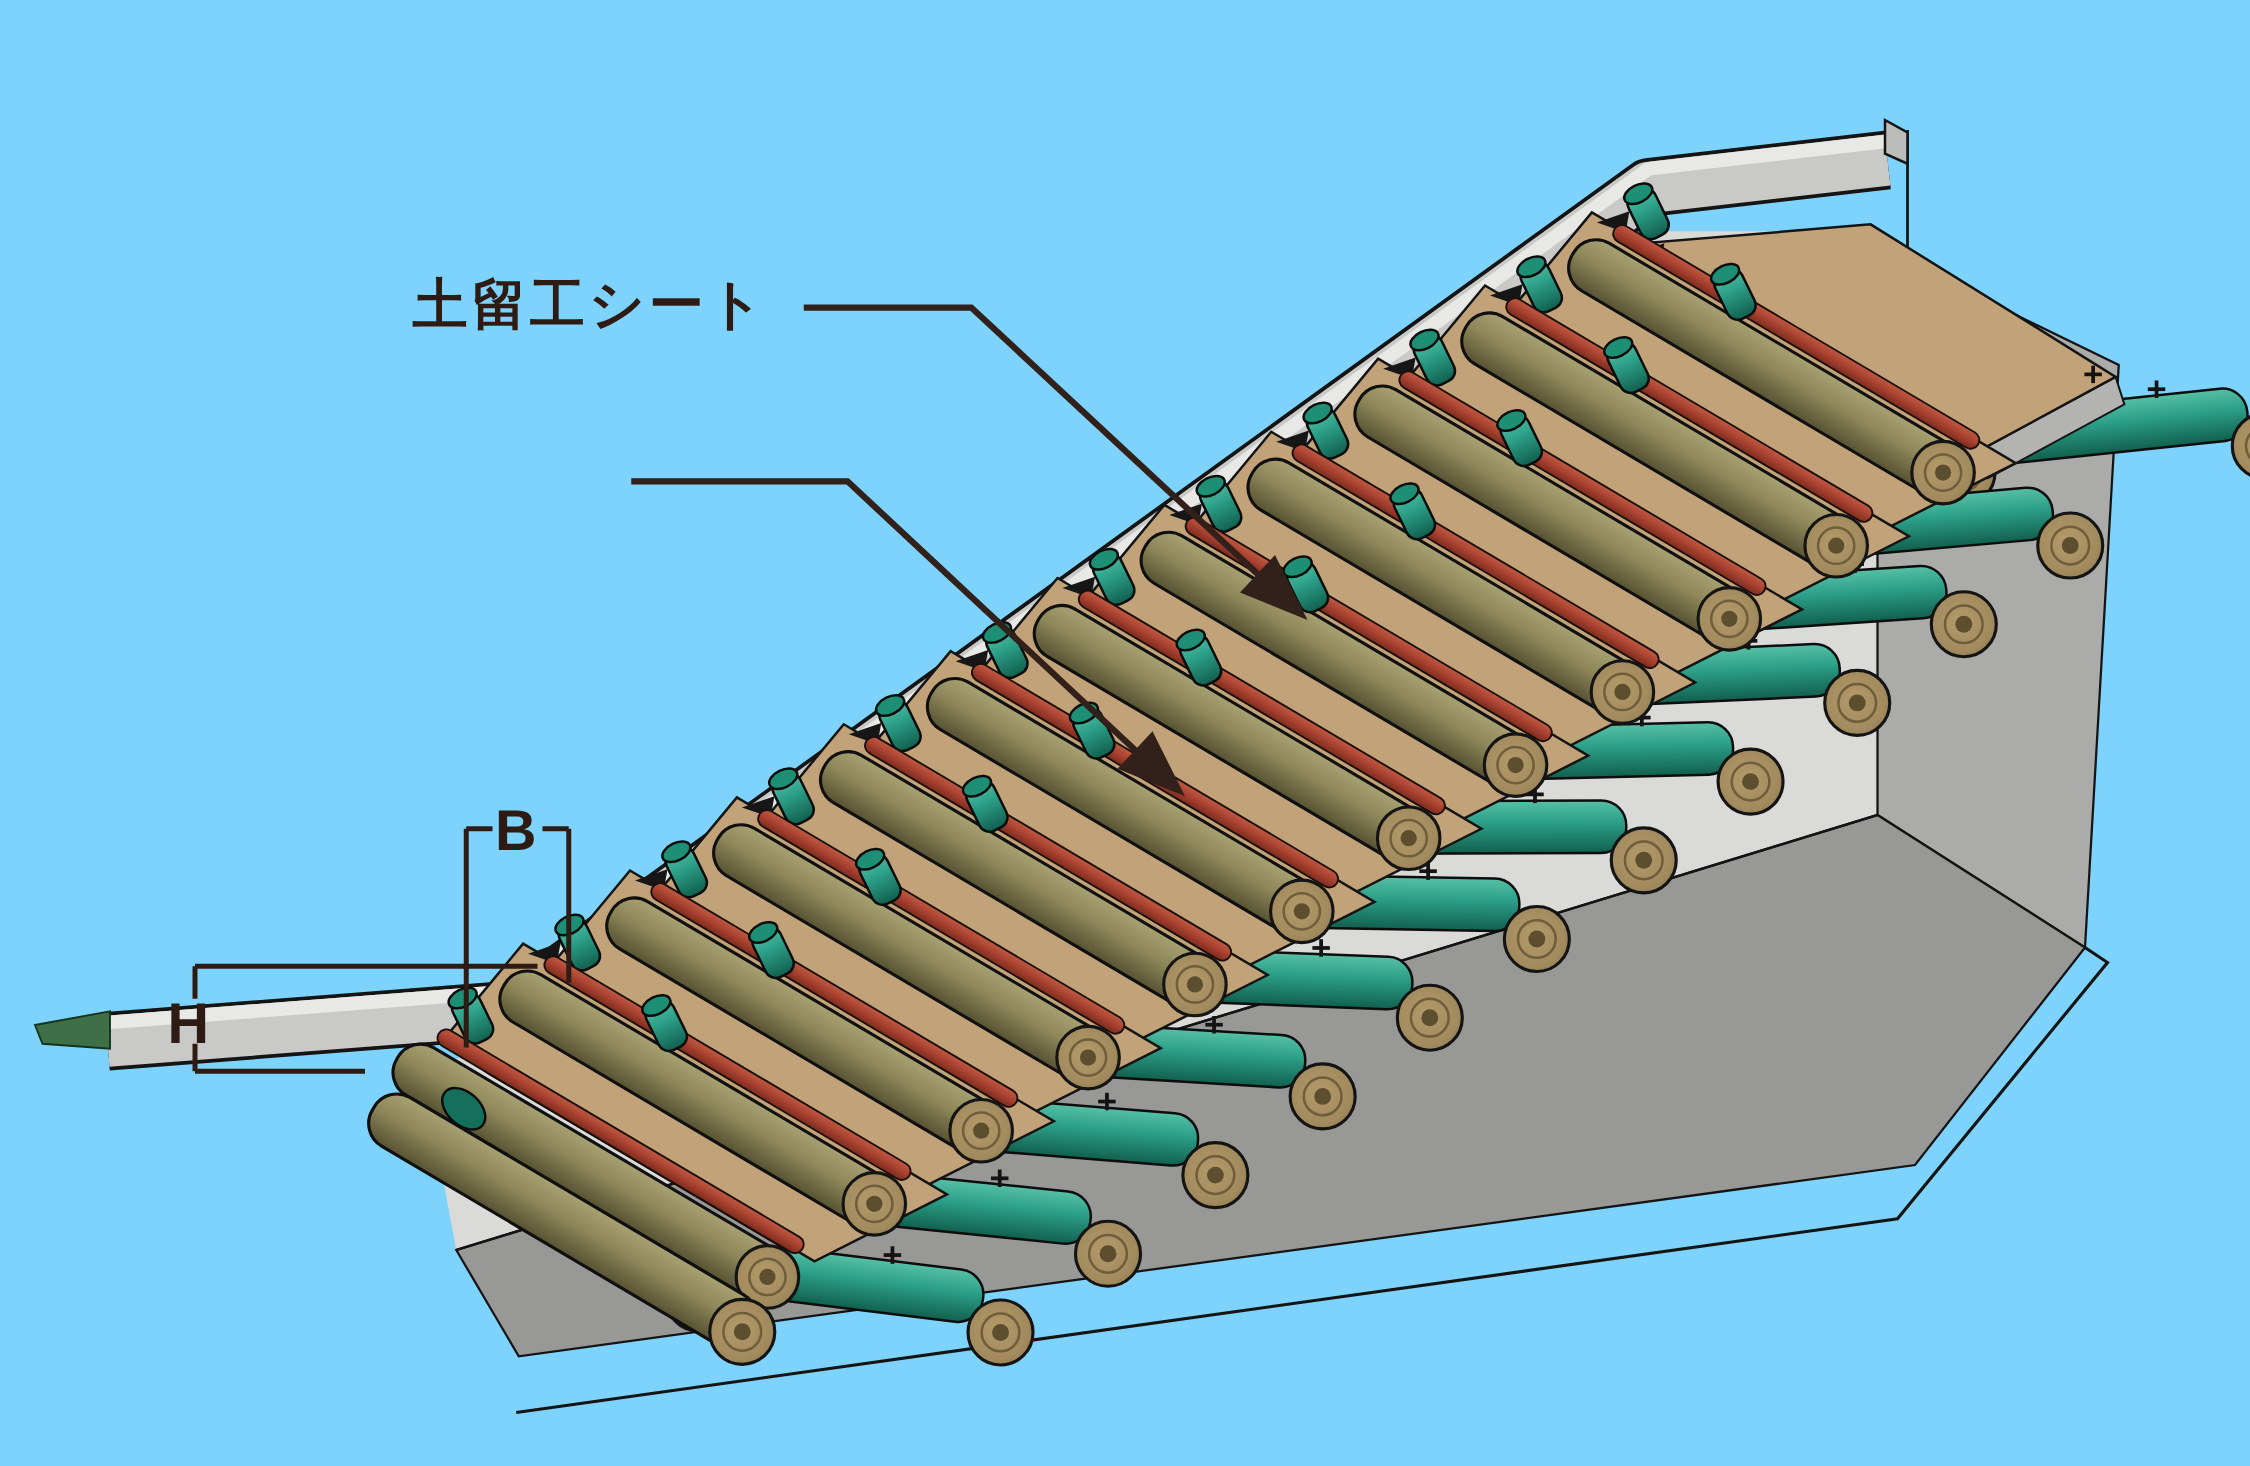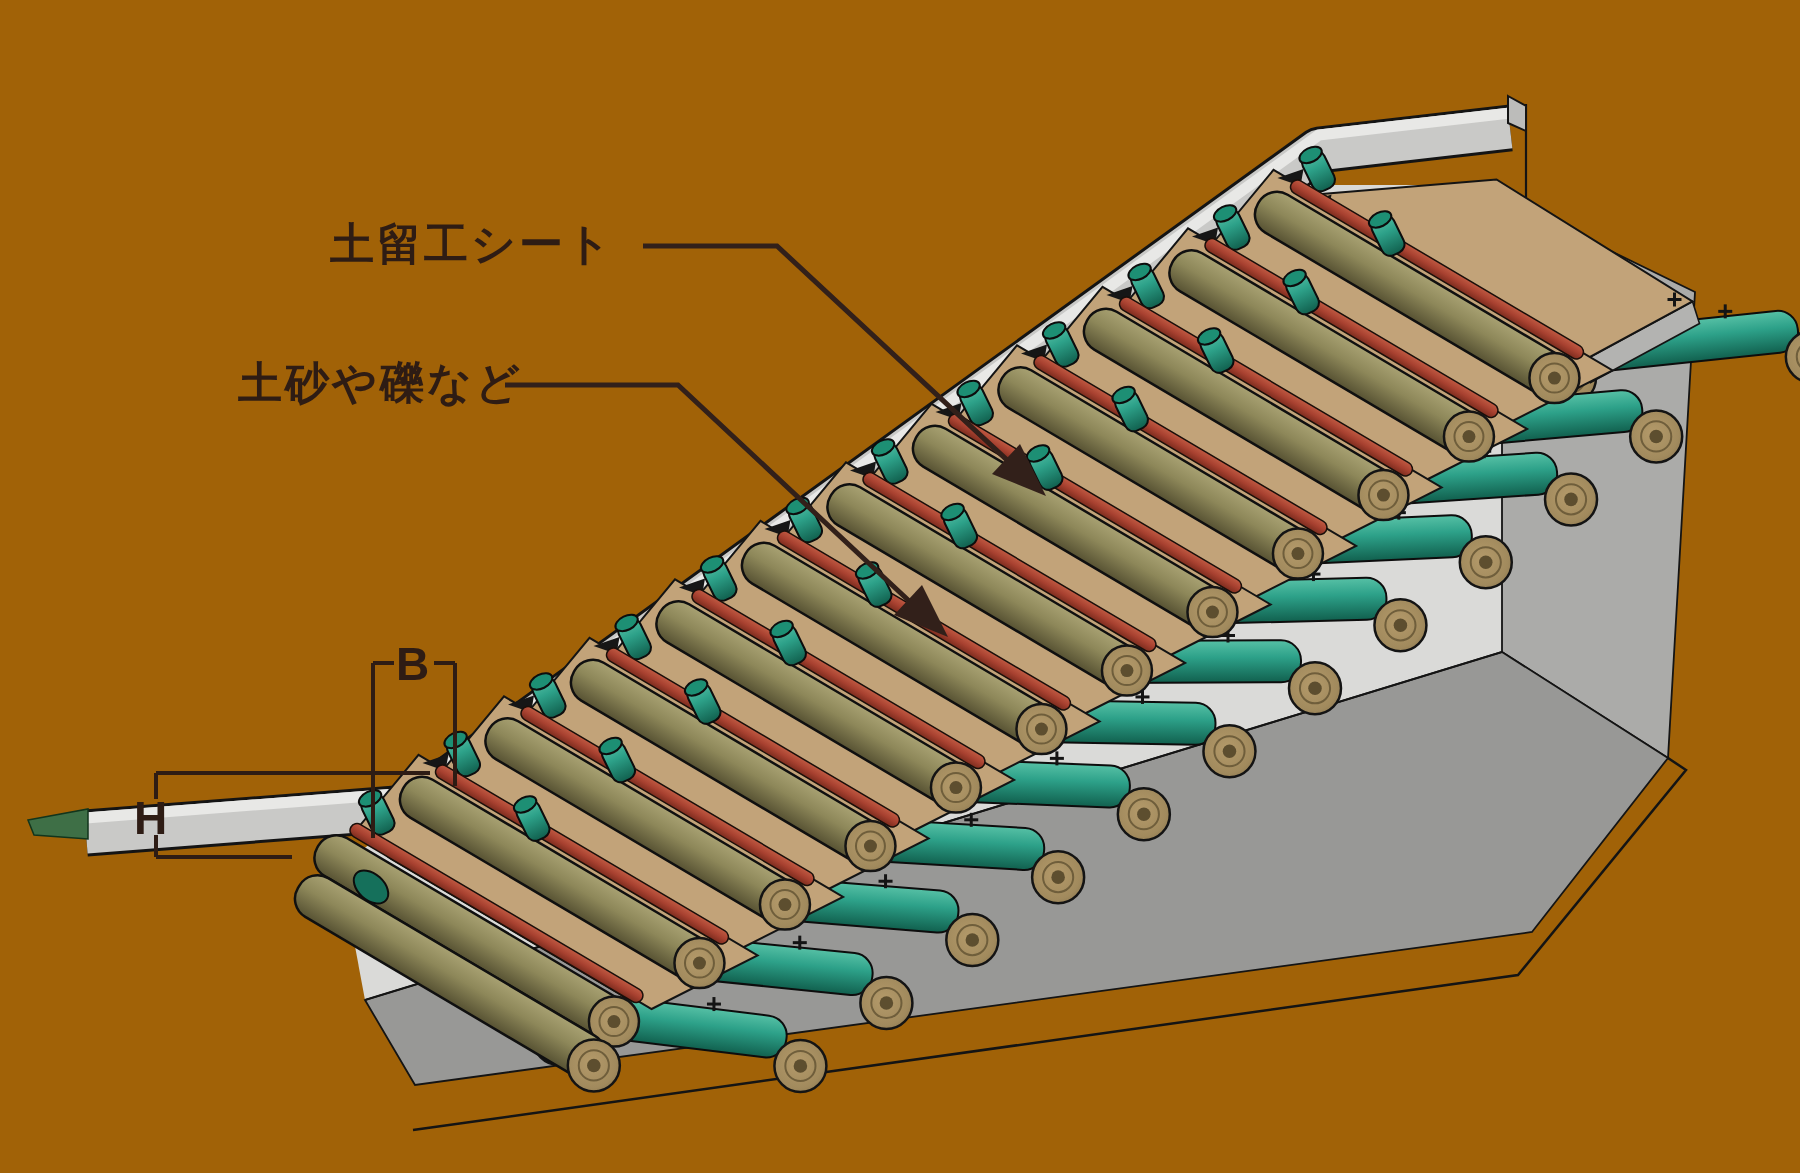--- a/index.html
+++ b/index.html
@@ -1,16 +1,16 @@
 <!DOCTYPE html>
 <html><head>
 <meta charset="utf-8">
 <style>
   html,body{margin:0;padding:0;background:#fff;}
-  .stage{position:relative;width:1800px;height:1173px;background:#a16207;overflow:hidden;
+  .stage{position:relative;width:1800px;height:1173px;background:#7dd3fc;overflow:hidden;
          font-family:"Liberation Sans","DejaVu Sans",sans-serif;}
   svg{position:absolute;left:0;top:0;}
   .jp-label{position:absolute;color:#2e1c14;font-size:44px;font-weight:700;
             letter-spacing:3px;white-space:nowrap;line-height:1;}
   .dim-letter{position:absolute;color:#2e1c14;font-size:46px;font-weight:700;line-height:1;}
 </style>
 </head>
 <body>
 
 <div class="stage">
@@ -627,18 +627,17 @@
       <g>
         <polyline points="643.0,246.0 777.0,246.0 1022.0,474.0" fill="none" stroke="#32201a" stroke-width="5"></polyline>
         <polygon points="1046.0,496.0 992.0,474.0 1020.0,444.0" fill="#32201a"></polygon>
         <polyline points="505.0,385.0 678.0,385.0 922.0,613.0" fill="none" stroke="#32201a" stroke-width="5"></polyline>
         <polygon points="948.0,637.0 894.0,615.0 922.0,585.0" fill="#32201a"></polygon>
       </g>
     </svg>
 
   <div class="jp-label" style="left:330px;top:222px;">土留工シート</div>
 
-  <div class="jp-label" style="left:238px;top:361px;">土砂や礫など</div>
 
   <div class="dim-letter" style="left:396px;top:641px;">B</div>
 
   <div class="dim-letter" style="left:134px;top:795px;">H</div>
 </div>
 
 </body></html>

